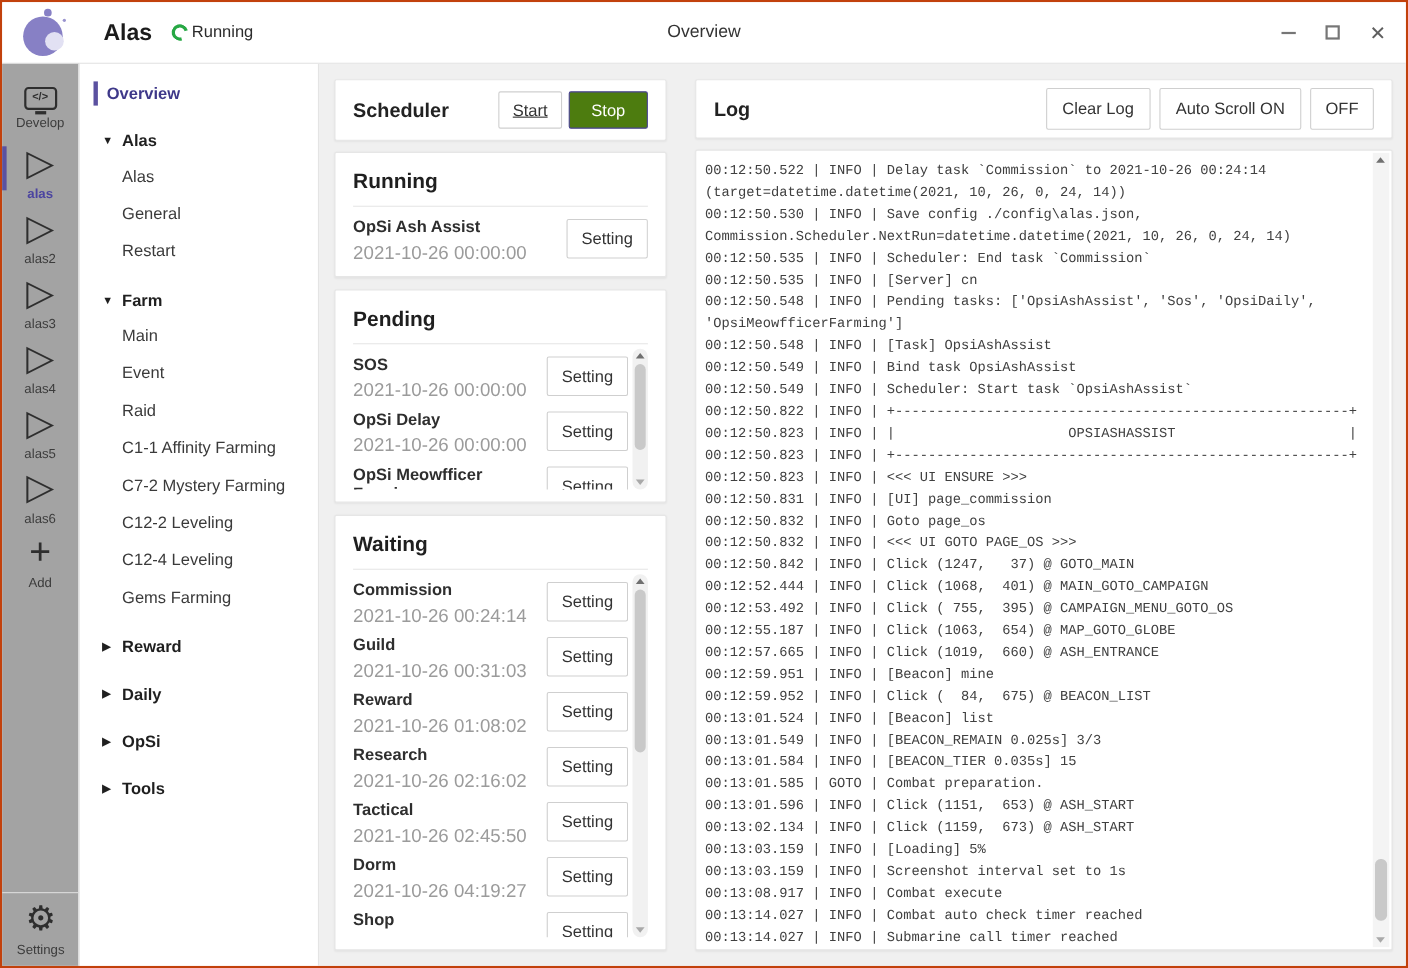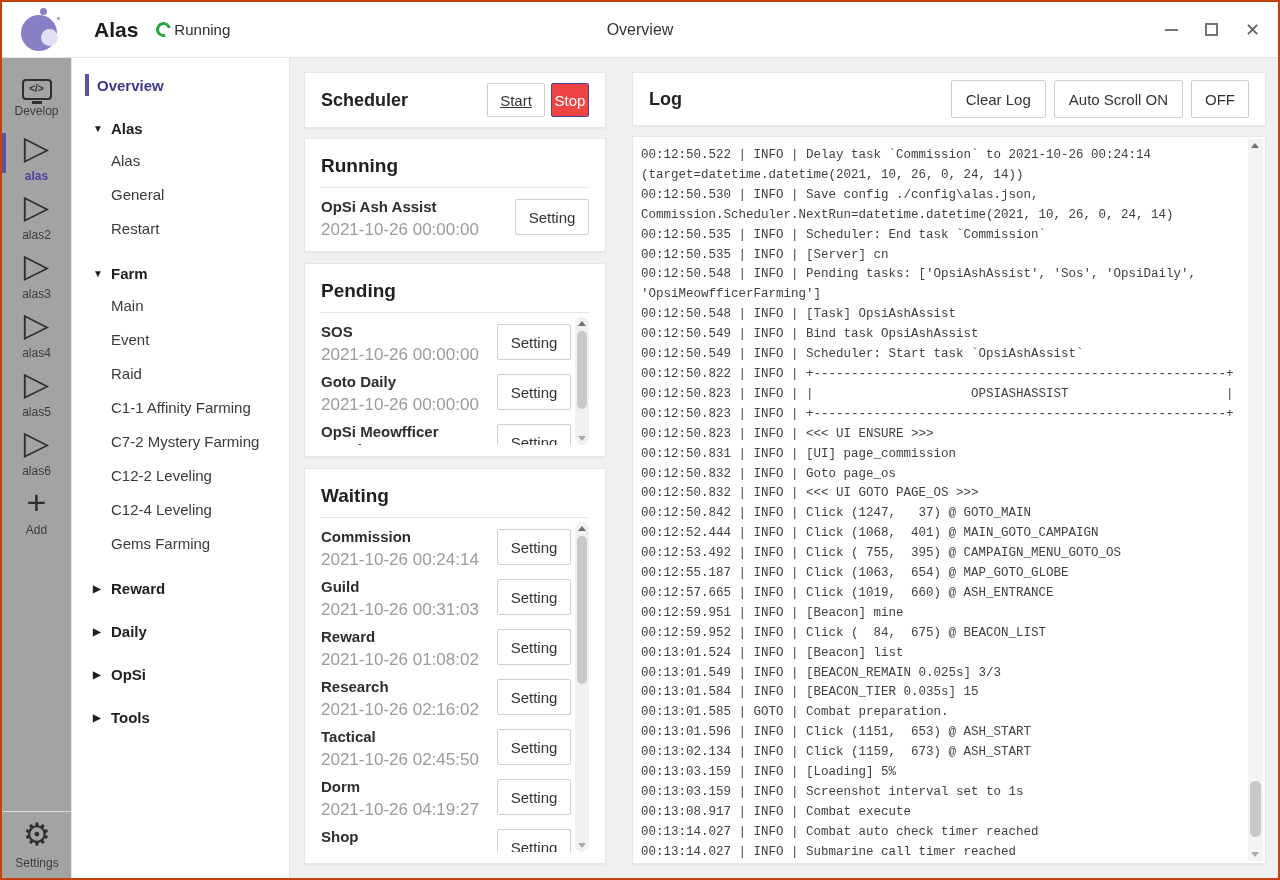--- a/index.html
+++ b/index.html
@@ -51,21 +51,21 @@
   .nav-item.child{height:34px;padding-left:39px;}
   .nav-arrow{width:18px;margin-left:21px;font-size:10px;color:#1f1f1f;flex:none;}
 
   
   .middle{width:330px;background:#f0f0f0;padding:14px;display:flex;flex-direction:column;flex:none;}
   .card{background:#fff;border:1px solid #e6e6e6;border-radius:2px;box-shadow:0 1px 2px rgba(0,0,0,.05);}
   .scheduler-card{height:56px;display:flex;align-items:center;padding:0 16px;margin-bottom:10px;flex:none;}
   .scheduler-title{font-size:18px;font-weight:bold;color:#222;flex:1;}
   .btn{font-size:15px;color:#333;background:#fff;border:1px solid #cfcfcf;border-radius:2px;display:flex;align-items:center;justify-content:center;cursor:pointer;}
   .btn-start{width:58px;height:34px;margin-right:6px;flex:none;text-decoration:underline;}
-  .btn-stop{width:38px;height:34px;background:#ef4444;border-color:#4a4293;color:#fff;flex:none;}
+  .btn-stop{width:72px;height:34px;background:#4d7c0f;border-color:#4a4293;color:#fff;flex:none;}
   .group-card{padding:12px 16px;margin-bottom:11px;flex:none;}
   .running-card{height:114px;}
   .pending-card{height:194px;}
   .waiting-card{height:396px;margin-bottom:0;}
   .group-title{font-size:19px;font-weight:600;color:#1f1f1f;padding:4px 0 10px;border-bottom:1px solid #e6e6e6;}
   .task-list-wrap{display:flex;margin-top:4px;}
   .task-list{flex:1;overflow:hidden;min-width:0;}
   .pending-card .task-list{height:128px;}
   .waiting-card .task-list{height:330px;}
   .task-row{height:50px;display:flex;align-items:flex-start;padding-top:6px;}
@@ -296,21 +296,21 @@
               <div class="task-row">
                 <div class="task-info">
                   <div class="task-name">SOS</div>
                   <div class="task-time">2021-10-26 00:00:00</div>
                 </div>
                 <button class="btn btn-setting">Setting</button>
               </div>
 
               <div class="task-row">
                 <div class="task-info">
-                  <div class="task-name">Goto Daily</div>
+                  <div class="task-name">OpSi Delay</div>
                   <div class="task-time">2021-10-26 00:00:00</div>
                 </div>
                 <button class="btn btn-setting">Setting</button>
               </div>
 
               <div class="task-row">
                 <div class="task-info">
                   <div class="task-name">OpSi Meowfficer Farming</div>
                   <div class="task-time"></div>
                 </div>

